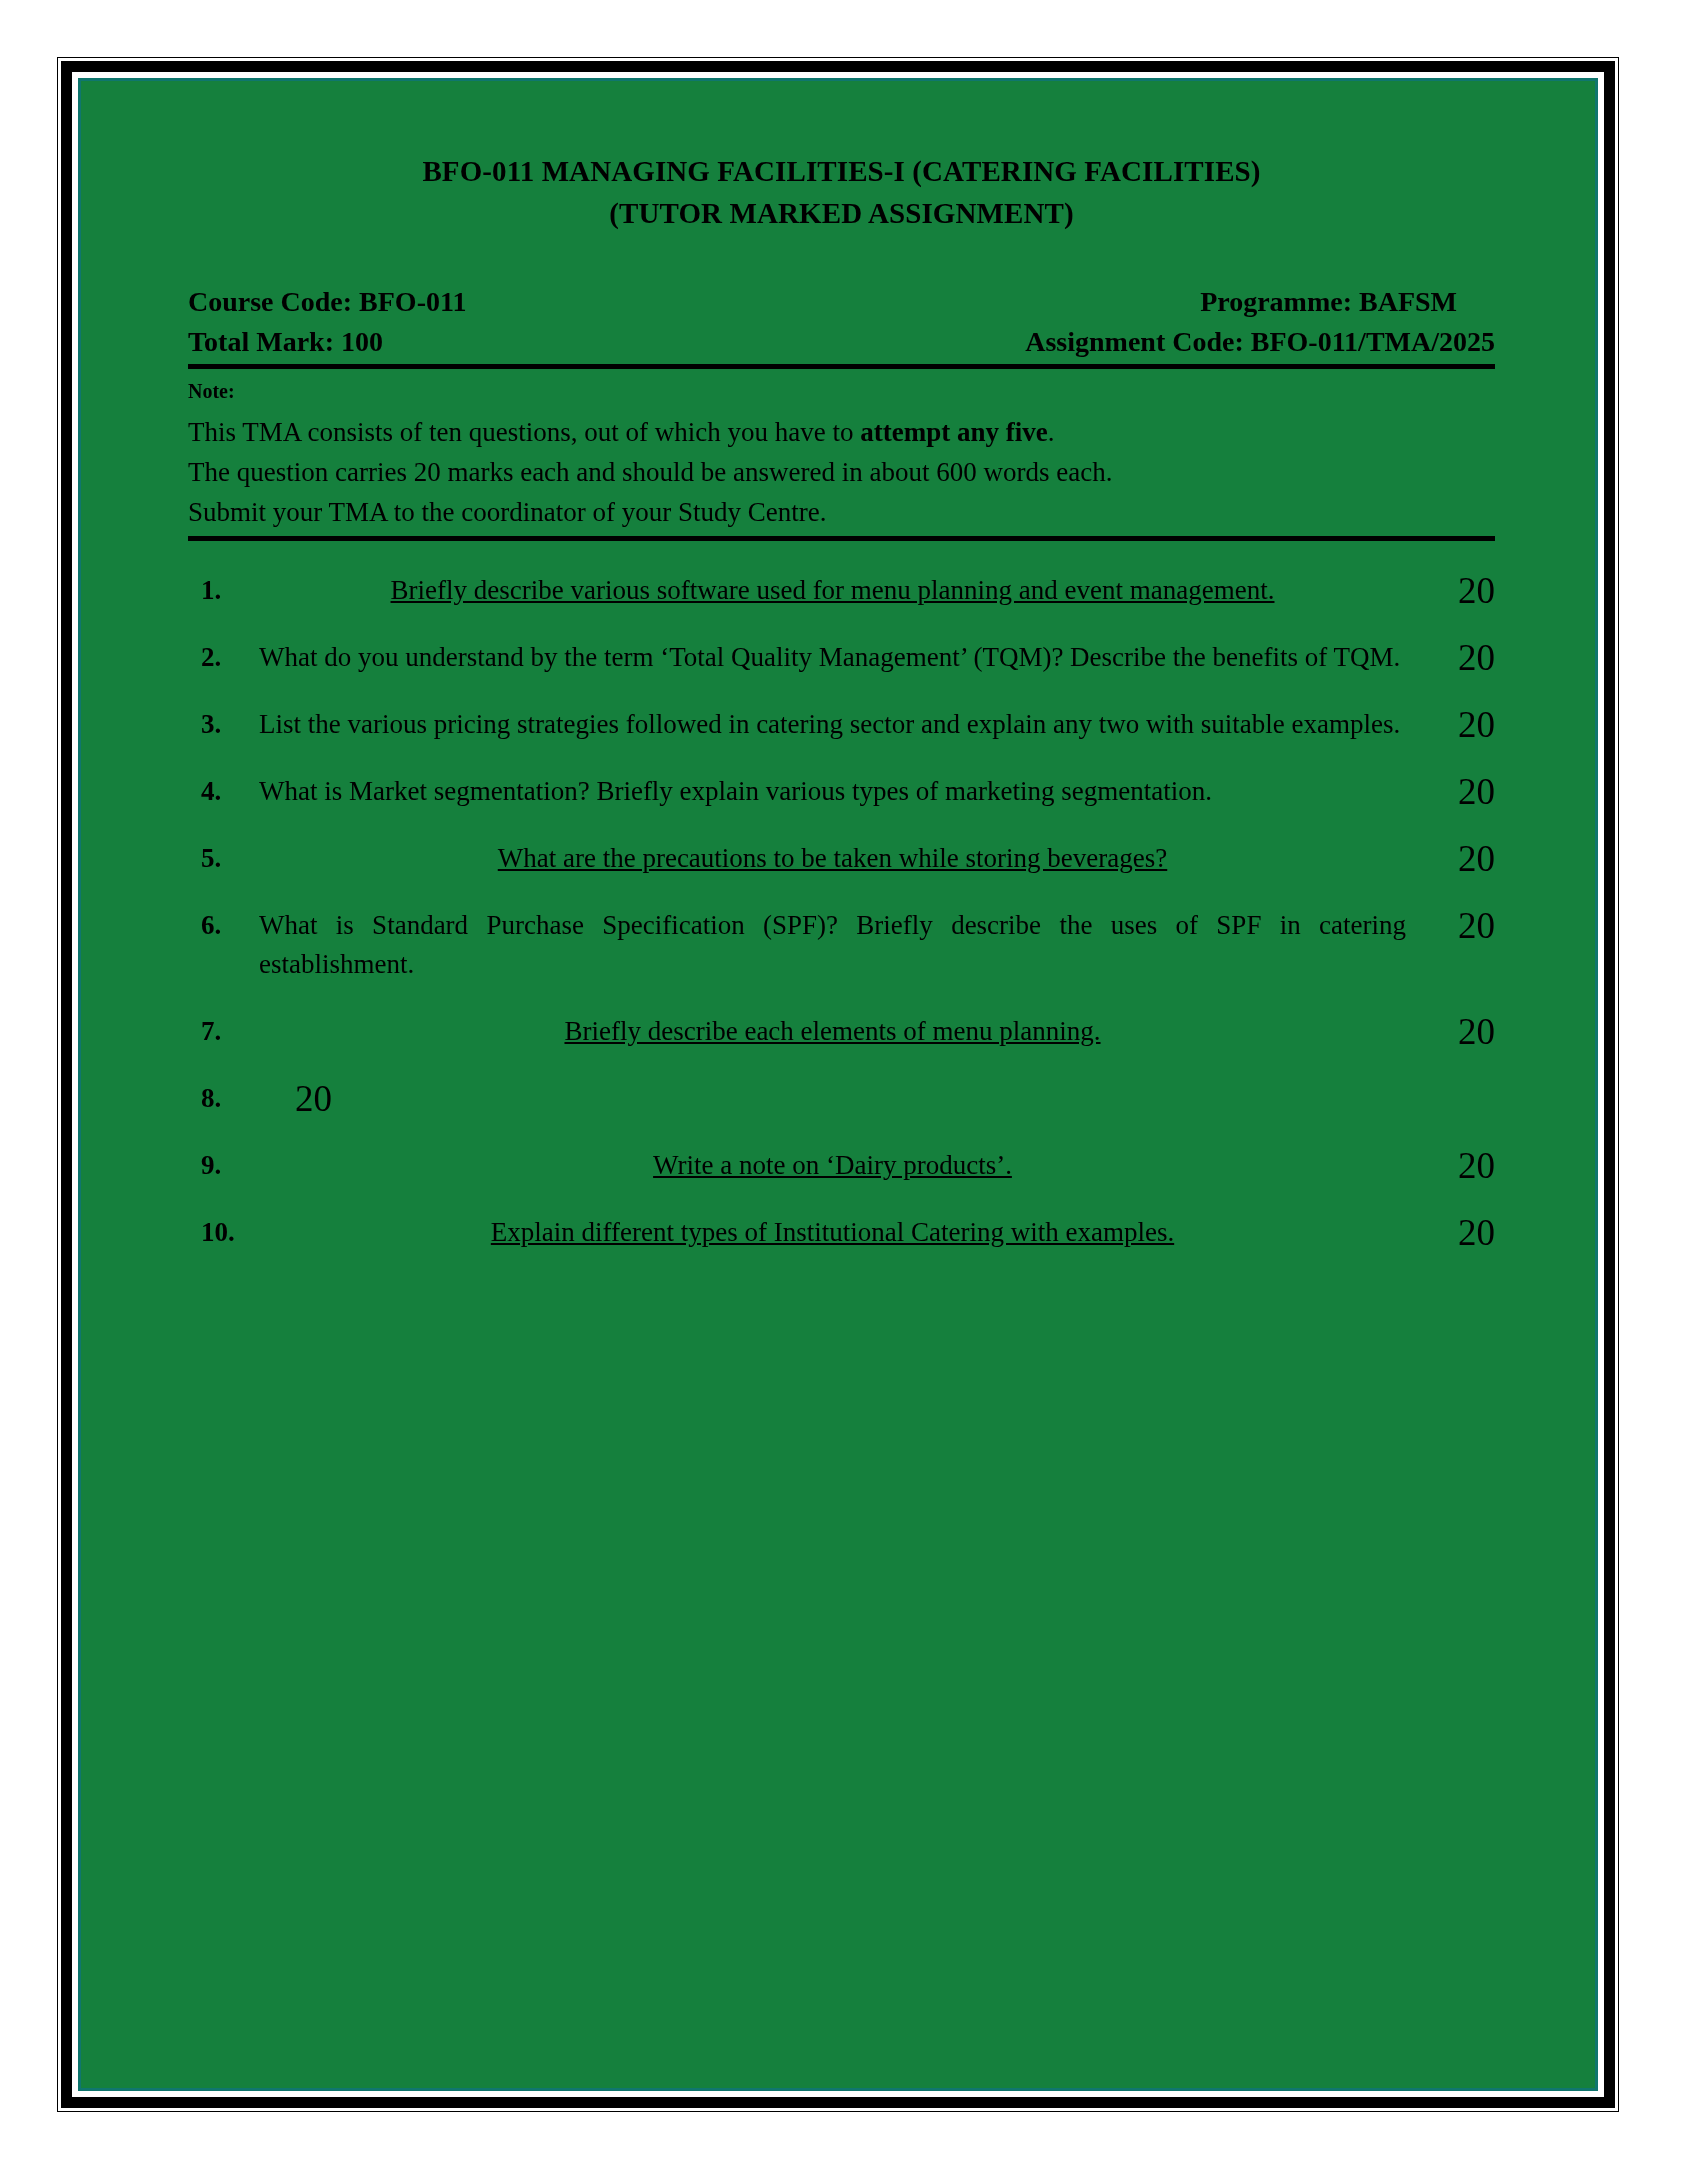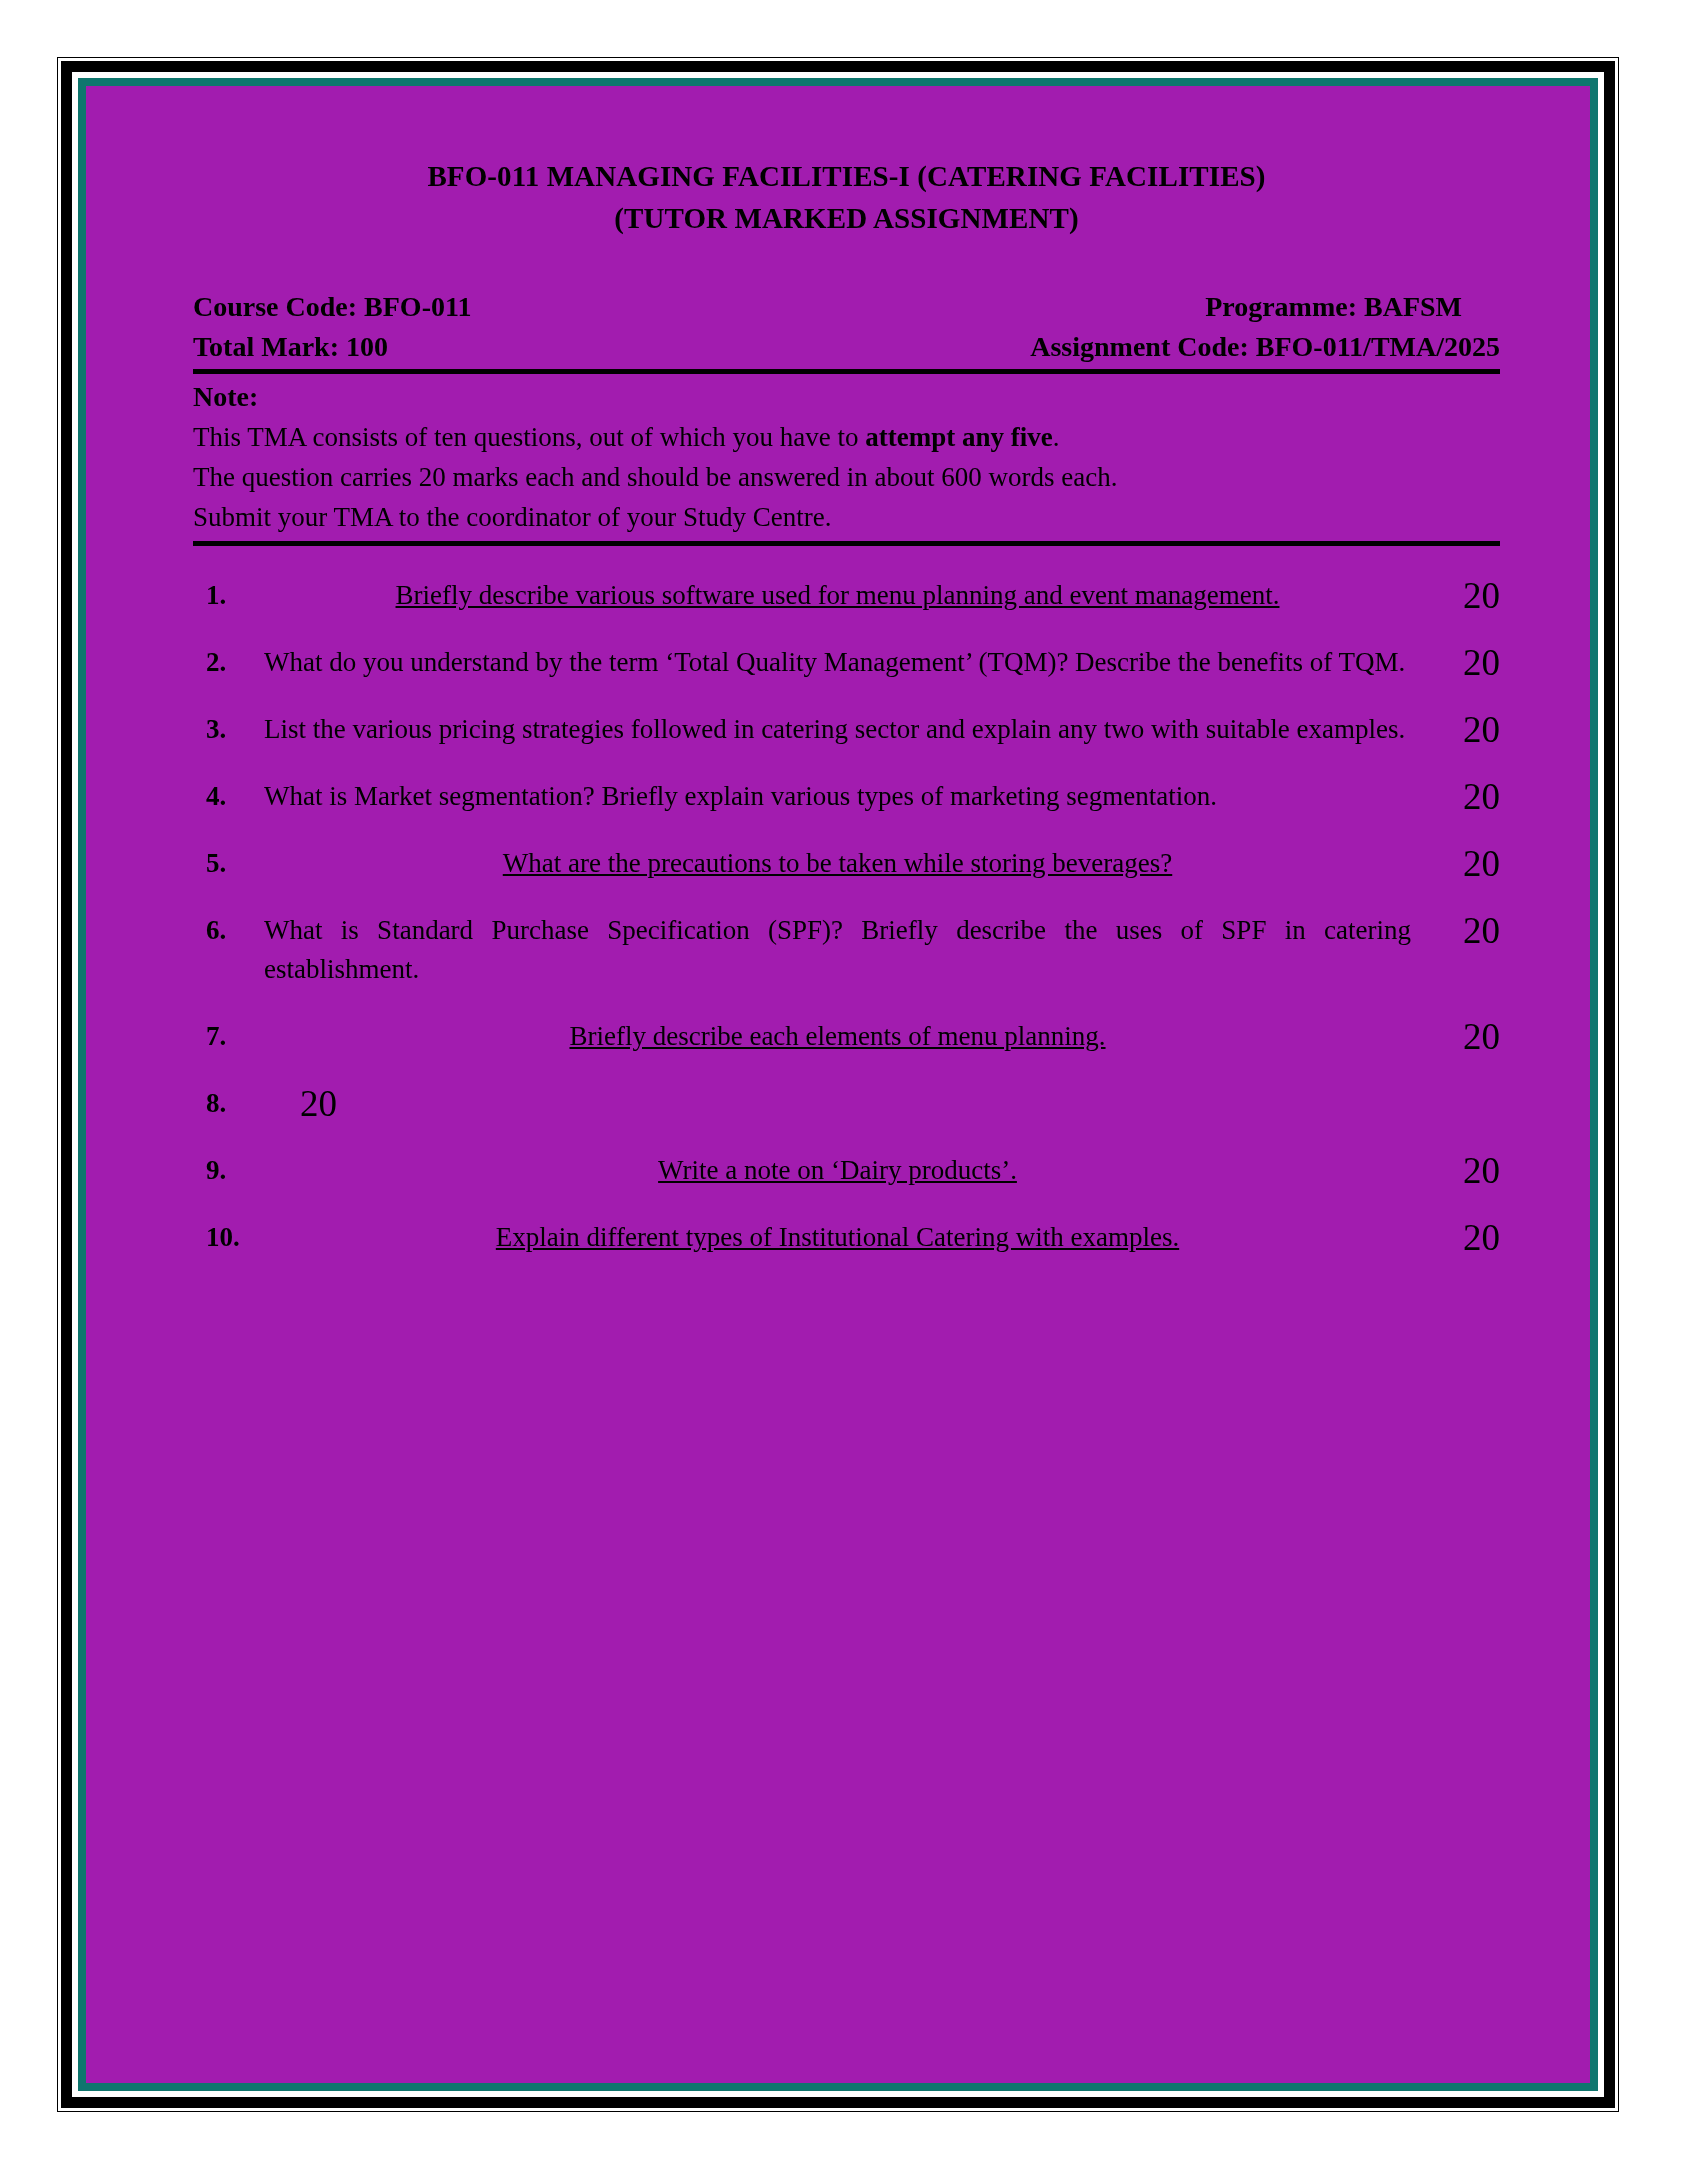--- a/index.html
+++ b/index.html
@@ -30,22 +30,22 @@
     box-sizing: border-box;
     width: 100%;
     height: 100%;
     border: 11px solid #000000;
     padding: 6px;
   }
   .page-inner-thin {
     box-sizing: border-box;
     width: 100%;
     height: 100%;
-    border: 8px solid #0f766e;
-    background: #a21caf;
+    border: 3px solid #0f766e;
+    background: #15803d;
     position: relative;
   }
 
   
   .content {
     position: absolute;
     left: 107px;
     top: 69px;
     width: 1307px;
     height: 1861px;
@@ -84,21 +84,21 @@
     padding-right: 38px;
   }
 
   
   .note-block {
     border-bottom: 5px solid #000;
     padding-bottom: 4px;
   }
   .note-heading {
     font-weight: bold;
-    font-size: 28px;
+    font-size: 20px;
     line-height: 41px;
     margin-top: 2px;
   }
   .note-line {
     font-size: 27px;
     line-height: 40px;
   }
   .note-line b {
     font-weight: bold;
   }

